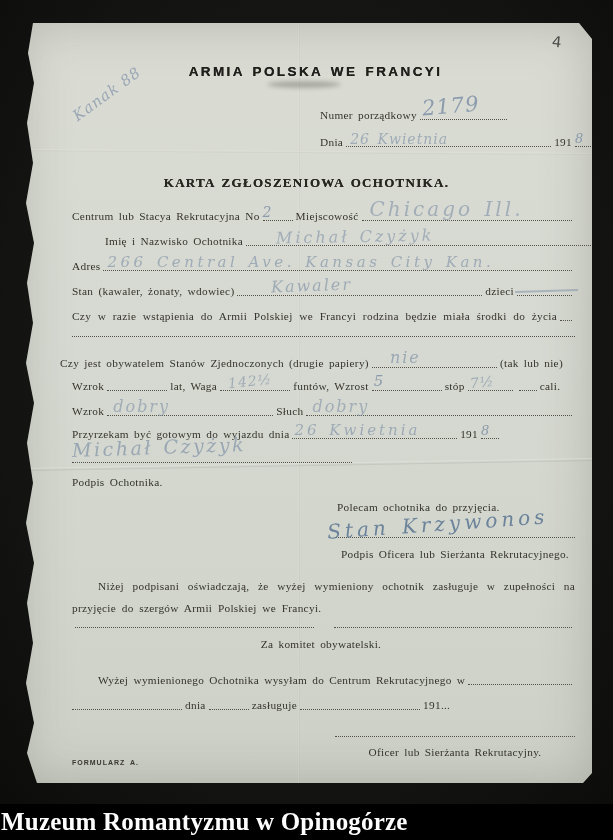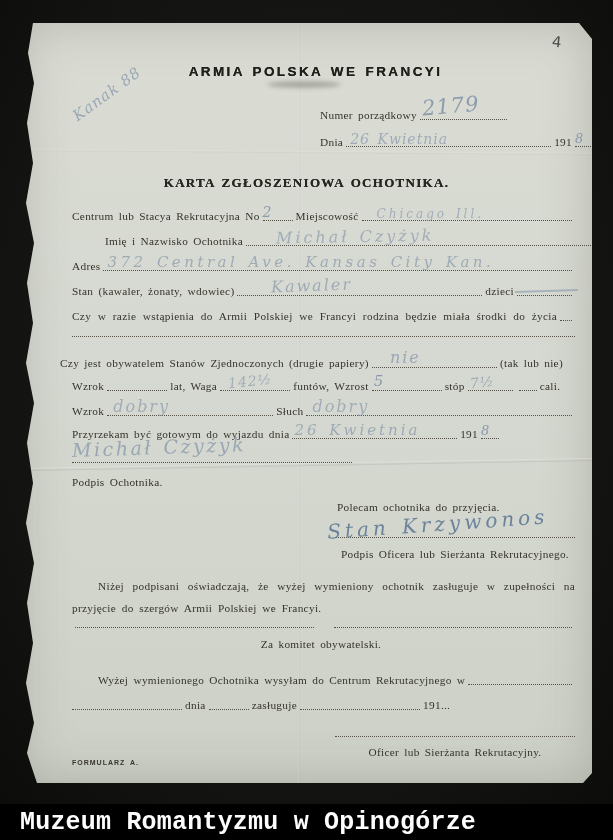--- a/index.html
+++ b/index.html
@@ -50,22 +50,22 @@
   .pencil-dash{position:absolute;left:-2px;right:-6px;bottom:4px;height:1.5px;
                background:rgba(130,148,168,.55);transform:rotate(-2deg);}
   .corner-note{position:absolute;left:46px;top:62px;transform:rotate(-36deg);
                font-family:"DejaVu Serif",serif;font-style:italic;font-size:15px;
                color:rgba(120,139,164,.65);letter-spacing:1px;}
   .page-num{position:absolute;left:531px;top:10px;font-family:"DejaVu Sans",sans-serif;
             font-size:15px;color:#4d4d4a;transform:rotate(6deg);}
   
   .caption{position:absolute;left:0;top:804px;width:613px;height:36px;background:#000;
            display:flex;align-items:center;}
-  .caption span{font-family:Liberation Mono, monospace;font-weight:bold;font-size:25px;
-                color:#fdfdfd;padding-left:20px;letter-spacing:.2px;}
+  .caption span{font-family:Liberation Serif, serif;font-weight:bold;font-size:25px;
+                color:#fdfdfd;padding-left:1px;letter-spacing:.2px;}
 </style>
 </head>
 <body>
 
 <div id="stage">
   <div class="photo">
     <div class="paper">
       <div class="crease crease-v"></div>
       <div class="crease crease-h1"></div>
       <div class="crease crease-h2"></div>
@@ -100,35 +100,35 @@
         <span class="lbl">KARTA ZGŁOSZENIOWA OCHOTNIKA.</span>
       </div>
 
       <div class="row" style="left:51px;top:186px;width:503px;">
         <span class="lbl">Centrum lub Stacya Rekrutacyjna No</span>
         <span class="dots d30">
           <span class="hand pencil" style="left:0;bottom:-1px;font-size:14px;">2</span>
         </span>
         <span class="lbl">Miejscowość</span>
         <span class="dots">
-          <span class="hand pencil" style="left:15px;bottom:-2px;font-size:12px;letter-spacing:3px;opacity:.7;">Chicago Ill.</span>
+          <span class="hand pencil" style="left:8px;bottom:-2px;font-size:20px;letter-spacing:3px;opacity:.7;">Chicago Ill.</span>
         </span>
       </div>
 
       <div class="row" style="left:51px;top:211px;width:503px;margin-left:33px;">
         <span class="lbl">Imię i Nazwisko Ochotnika</span>
         <span class="dots">
           <span class="hand pencil" style="left:30px;bottom:-2px;font-size:16px;letter-spacing:3px;opacity:.7;transform:rotate(-1deg);">Michał Czyżyk</span>
         </span>
       </div>
 
       <div class="row" style="left:51px;top:236px;width:503px;">
         <span class="lbl">Adres</span>
         <span class="dots">
-          <span class="hand pencil" style="left:4px;bottom:-2px;font-size:15px;letter-spacing:3.5px;opacity:.75;">372 Central Ave. Kansas City Kan.</span>
+          <span class="hand pencil" style="left:4px;bottom:-2px;font-size:15px;letter-spacing:3.5px;opacity:.75;">266 Central Ave. Kansas City Kan.</span>
         </span>
       </div>
 
       <div class="row" style="left:51px;top:261px;width:503px;">
         <span class="lbl">Stan (kawaler, żonaty, wdowiec)</span>
         <span class="dots">
           <span class="hand pencil" style="left:34px;bottom:-1px;font-size:16px;letter-spacing:2px;opacity:.75;transform:rotate(-2deg);">Kawaler</span>
         </span>
         <span class="lbl">dzieci</span>
         <span class="dots d55">

